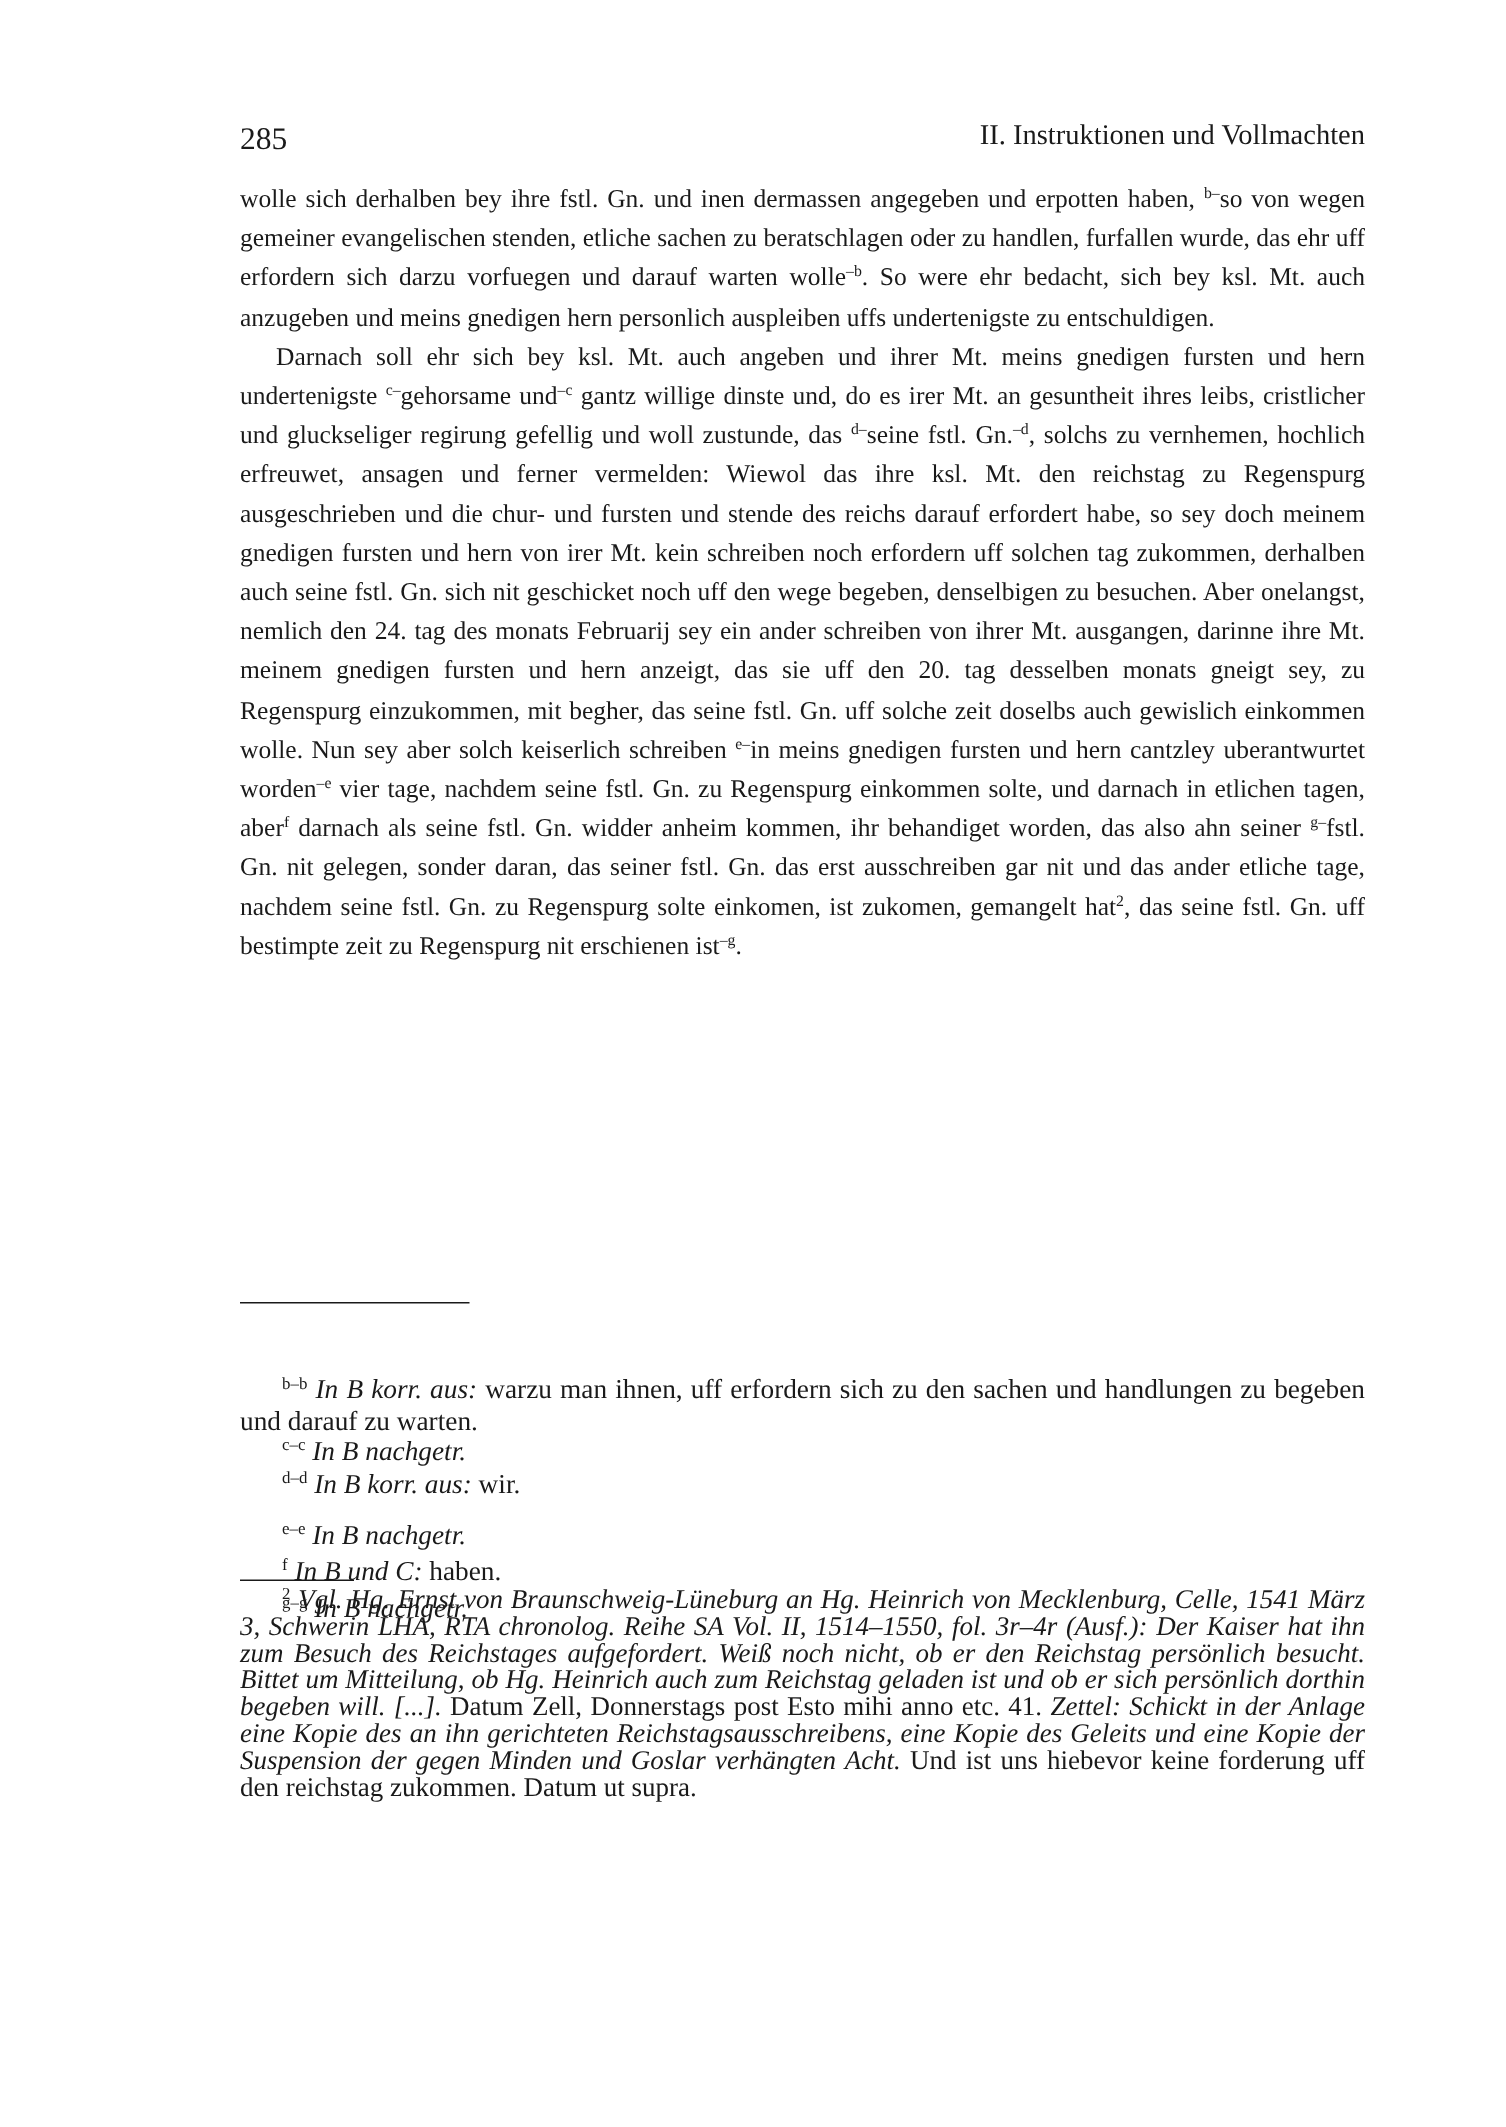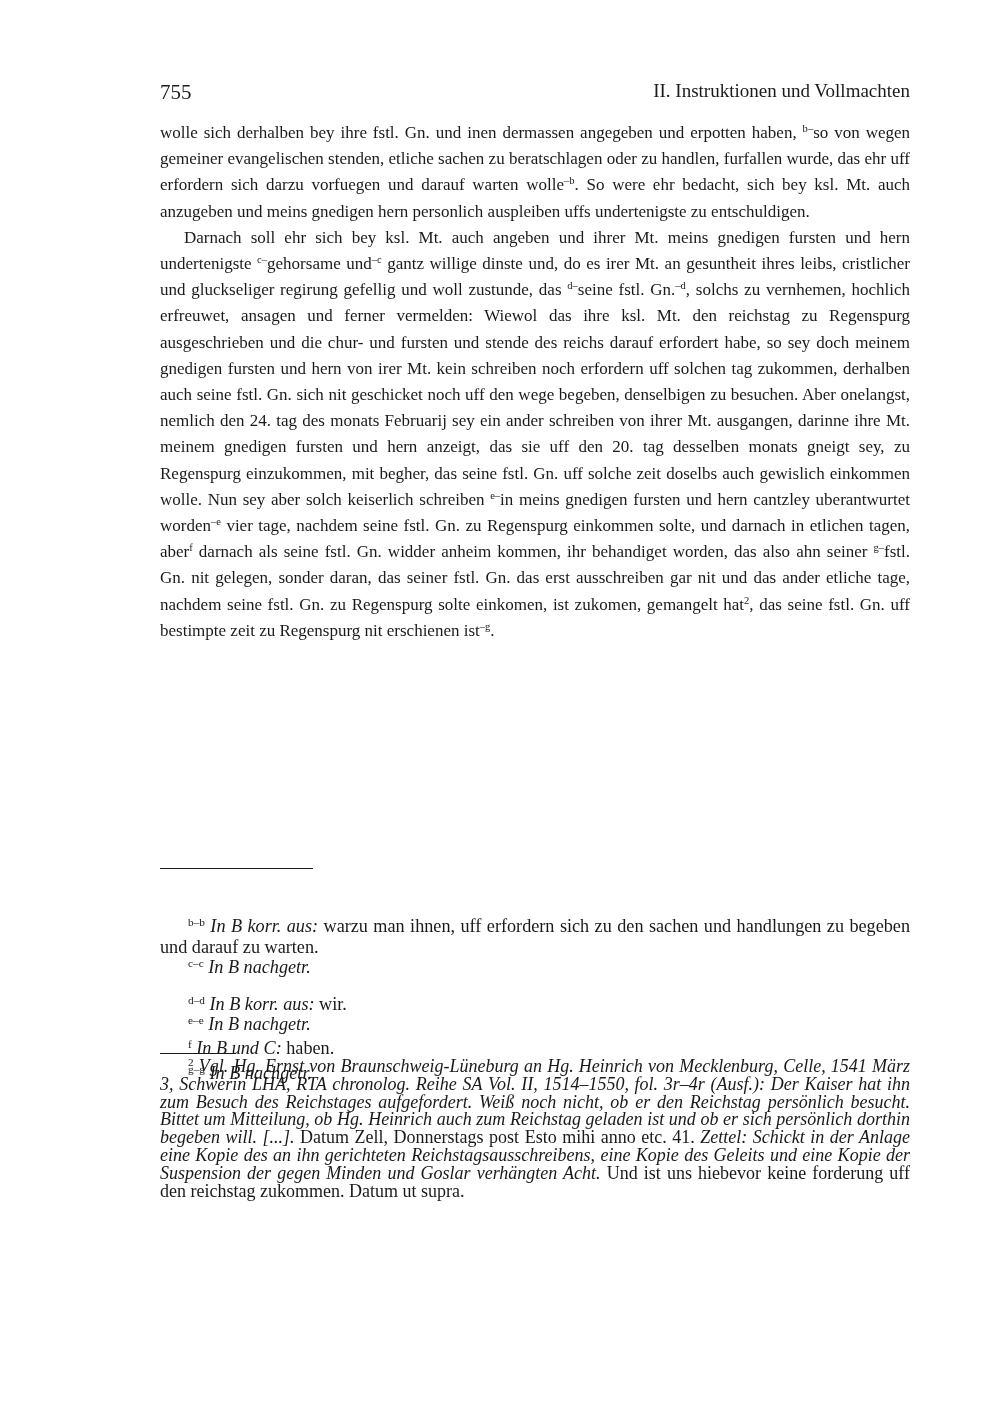--- a/index.html
+++ b/index.html
@@ -19,36 +19,36 @@
   .notes i, .fn2 i { font-style: italic; }
   .fn2 { position: absolute; left: 0; width: 750px; font-size: 18px; line-height: 17.8px; text-align: justify; }
   .fn2 p { margin: 0; text-indent: 28px; }
 </style>
 </head>
 <body>
 
 <div class="page">
 
   <div class="header">
-    <span class="page-num">755</span>
+    <span class="page-num">285</span>
     <div class="running-title">II. Instruktionen und Vollmachten</div>
   </div>
 
   <div class="body-text">
     <p><span>wolle sich derhalben bey ihre fstl. Gn. und inen dermassen angegeben und erpotten haben, </span><sup>b–</sup><span>so von wegen gemeiner evangelischen stenden, etliche sachen zu beratschlagen oder zu handlen, furfallen wurde, das ehr uff erfordern sich darzu vorfuegen und darauf warten wolle</span><sup>–b</sup><span>. So were ehr bedacht, sich bey ksl. Mt. auch anzugeben und meins gnedigen hern personlich auspleiben uffs undertenigste zu entschuldigen.</span></p>
     <p class="indent"><span>Darnach soll ehr sich bey ksl. Mt. auch angeben und ihrer Mt. meins gnedi­gen fursten und hern undertenigste </span><sup>c–</sup><span>gehorsame und</span><sup>–c</sup><span> gantz willige dinste und, do es irer Mt. an gesuntheit ihres leibs, cristlicher und gluckseliger regirung ge­fellig und woll zustunde, das </span><sup>d–</sup><span>seine fstl. Gn.</span><sup>–d</sup><span>, solchs zu vernhemen, hochlich erfreuwet, ansagen und ferner vermelden: Wiewol das ihre ksl. Mt. den reichstag zu Regenspurg ausgeschrieben und die chur- und fursten und stende des reichs darauf erfordert habe, so sey doch meinem gnedigen fursten und hern von irer Mt. kein schreiben noch erfordern uff solchen tag zukommen, derhalben auch seine fstl. Gn. sich nit geschicket noch uff den wege begeben, denselbigen zu besuchen. Aber onelangst, nemlich den 24. tag des monats Februarij sey ein ander schreiben von ihrer Mt. ausgangen, darinne ihre Mt. meinem gnedigen fursten und hern anzeigt, das sie uff den 20. tag desselben monats gneigt sey, zu Regenspurg einzukommen, mit begher, das seine fstl. Gn. uff solche zeit doselbs auch gewislich einkommen wolle. Nun sey aber solch keiserlich schreiben </span><sup>e–</sup><span>in meins gnedigen fursten und hern cantzley uberantwurtet worden</span><sup>–e</sup><span> vier tage, nachdem seine fstl. Gn. zu Regenspurg einkommen solte, und darnach in etlichen tagen, aber</span><sup>f</sup><span> darnach als seine fstl. Gn. widder anheim kommen, ihr behandiget worden, das also ahn seiner </span><sup>g–</sup><span>fstl. Gn. nit gelegen, sonder daran, das seiner fstl. Gn. das erst ausschreiben gar nit und das ander etliche tage, nachdem seine fstl. Gn. zu Regenspurg solte einkomen, ist zukomen, gemangelt hat</span><sup>2</sup><span>, das seine fstl. Gn. uff bestimpte zeit zu Regenspurg nit erschienen ist</span><sup>–g</sup><span>.</span></p>
   </div>
 
   <div class="rule" style="top:868px; width:153px;"></div>
 
   <div class="notes" style="top:916px;">
     <p><sup>b–b</sup> <i>In B korr. aus:</i><span> warzu man ihnen, uff erfordern sich zu den sachen und handlun­gen zu begeben und darauf zu warten.</span></p>
     <p style="margin-top:0"><sup>c–c</sup> <i>In B nachgetr.</i><span></span></p>
-    <p style="margin-top:16px"><sup>d–d</sup> <i>In B korr. aus:</i><span> wir.</span></p>
-    <p style="margin-top:0"><sup>e–e</sup> <i>In B nachgetr.</i><span></span></p>
+    <p style="margin-top:1px"><sup>d–d</sup> <i>In B korr. aus:</i><span> wir.</span></p>
+    <p style="margin-top:14px"><sup>e–e</sup> <i>In B nachgetr.</i><span></span></p>
     <p style="margin-top:3px"><sup>f</sup> <i>In B und C:</i><span> haben.</span></p>
     <p style="margin-top:5px"><sup>g–g</sup> <i>In B nachgetr.</i><span></span></p>
   </div>
 
   <div class="rule" style="top:1053px; width:76px;"></div>
 
   <div class="fn2" style="top:1058px;">
     <p><sup>2</sup> <i>Vgl. Hg. Ernst von Braunschweig-Lüneburg an Hg. Heinrich von Mecklenburg, Celle, 1541 März 3, Schwerin LHA, RTA chronolog. Reihe SA Vol. II, 1514–1550, fol. 3r–4r (Ausf.): Der Kaiser hat ihn zum Besuch des Reichstages aufgefordert. Weiß noch nicht, ob er den Reichstag persönlich besucht. Bittet um Mitteilung, ob Hg. Heinrich auch zum Reichstag geladen ist und ob er sich persönlich dorthin begeben will. [...].</i><span> Datum Zell, Donnerstags post Esto mihi anno etc. 41. </span><i>Zettel: Schickt in der Anlage eine Kopie des an ihn gerichteten Reichstagsausschreibens, eine Kopie des Geleits und eine Kopie der Suspension der gegen Minden und Goslar verhängten Acht.</i><span> Und ist uns hiebevor keine forderung uff den reichstag zukommen. Datum ut supra.</span></p>
   </div>
 

